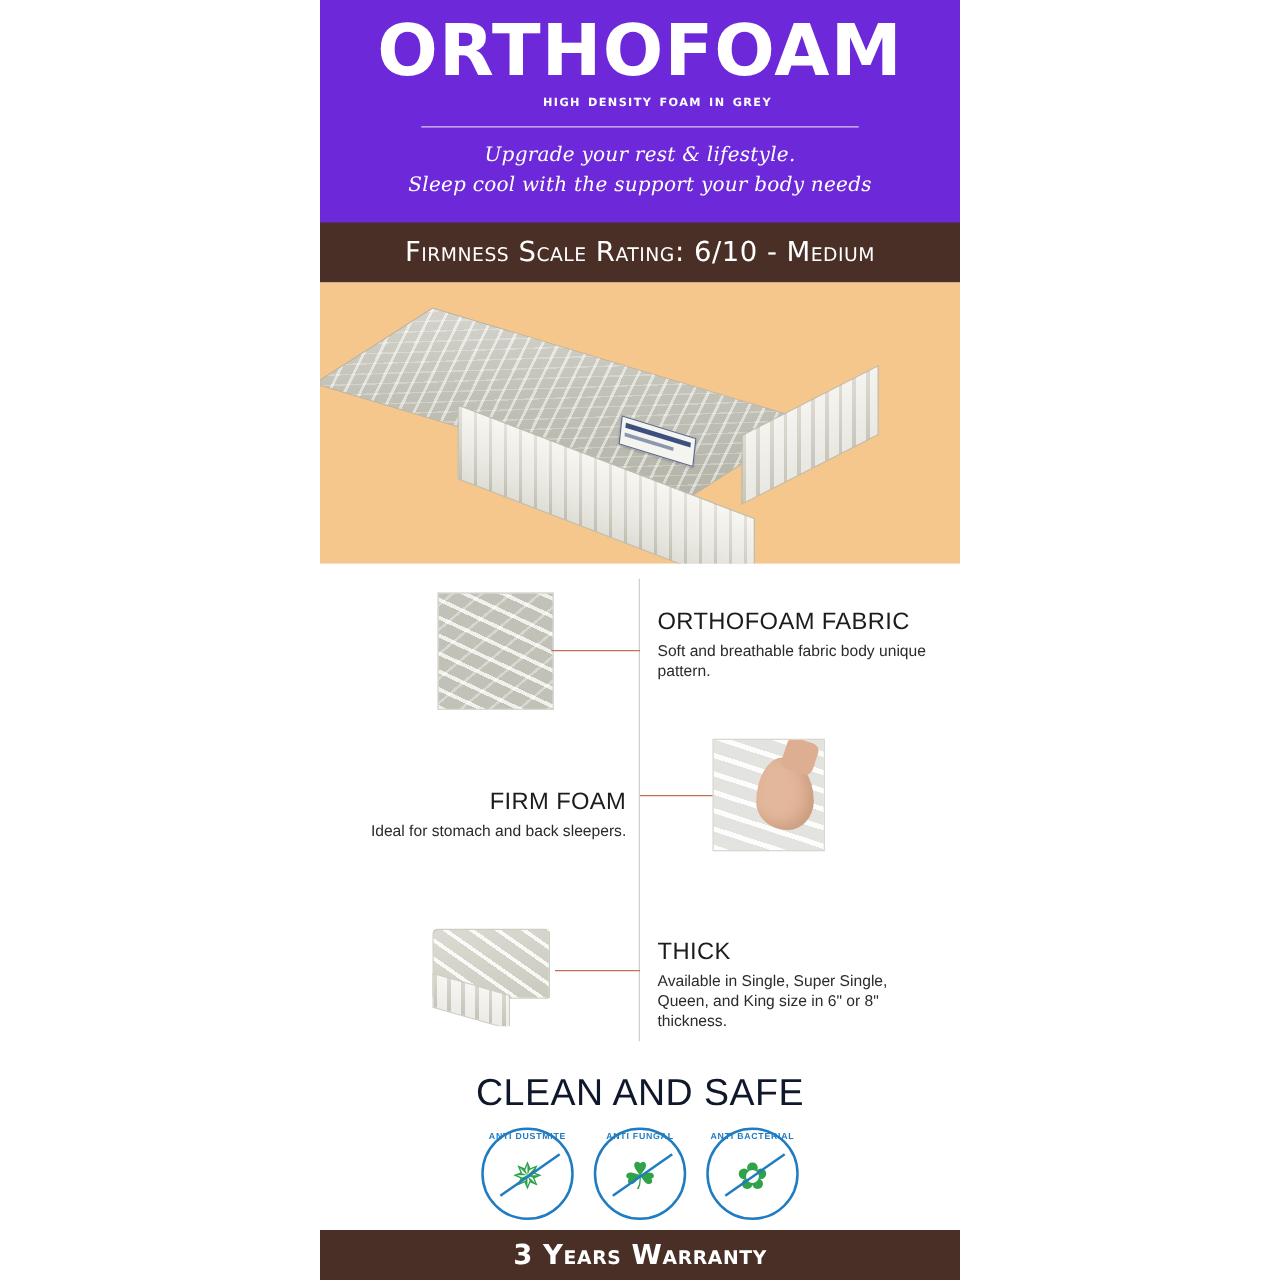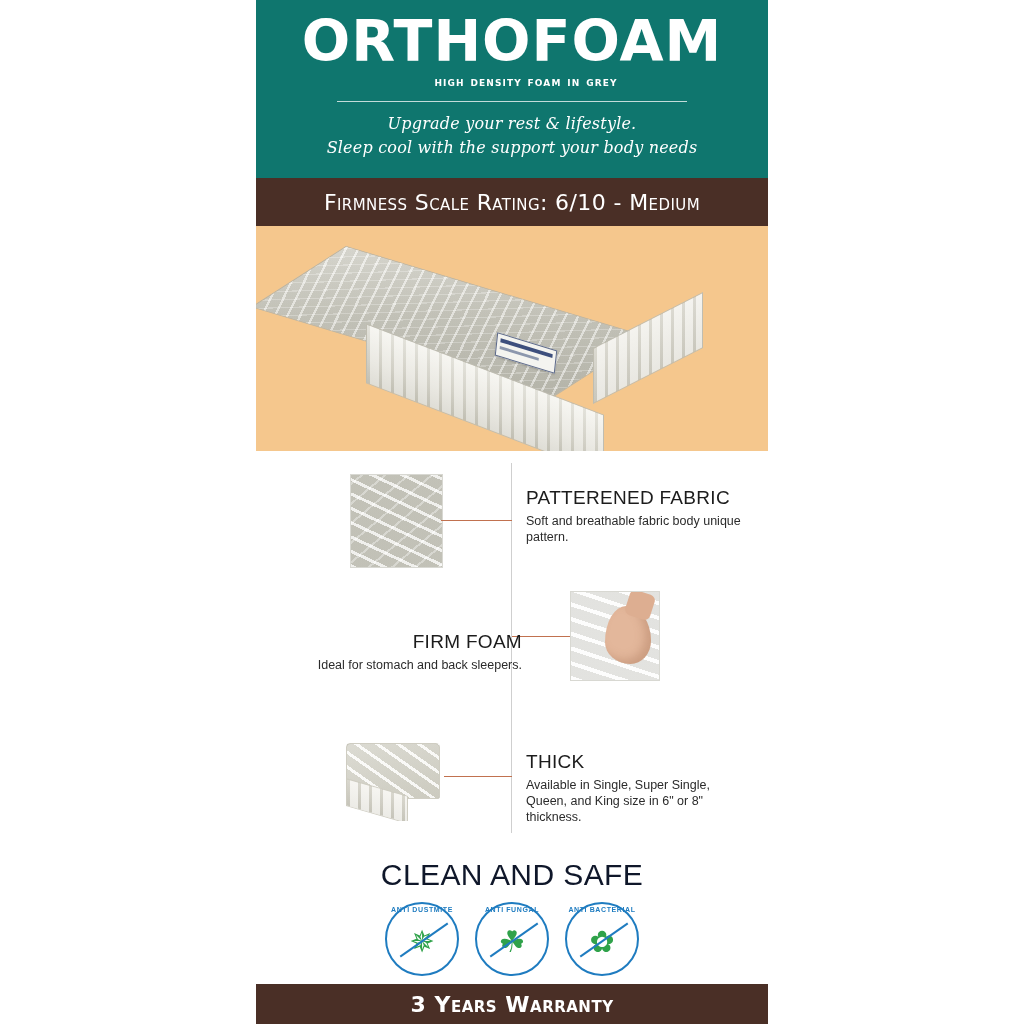--- a/index.html
+++ b/index.html
@@ -20,21 +20,21 @@
     background: #ffffff;
   }
 
   
   .header {
     position: absolute;
     left: 256px;
     top: 0;
     width: 512px;
     height: 208px;
-    background: #0f766e;
+    background: #6d28d9;
     box-sizing: border-box;
     text-align: center;
     color: #ffffff;
   }
   .brand {
     margin: 10px 0 0 0;
     font-size: 57px;
     line-height: 62px;
     font-weight: bold;
     letter-spacing: 1px;
@@ -368,30 +368,30 @@
       <div class="m-label"></div>
     </div>
   </div>
 
   <div class="feature-area">
     <div class="spine"></div>
 
     <div class="swatch swatch-fabric" style="left:94px; top:23px; width:91px; height:92px;"></div>
     <div class="connector" style="left:185px; top:69px; width:71px;"></div>
     <div class="feat-right" style="left:270px; top:36px; width:230px;">
-      <div class="feat-title">PATTERENED FABRIC</div>
+      <div class="feat-title">ORTHOFOAM FABRIC</div>
       <div class="feat-desc">Soft and breathable fabric body unique pattern.</div>
     </div>
 
     <div class="swatch swatch-hand" style="left:314px; top:140px; width:88px; height:88px;">
       <div class="hand"></div>
       <div class="hand-wrist"></div>
     </div>
     <div class="connector" style="left:256px; top:185px; width:58px;"></div>
-    <div class="feat-left" style="left:46px; top:180px; width:220px;">
+    <div class="feat-left" style="left:25px; top:180px; width:220px;">
       <div class="feat-title">FIRM FOAM</div>
       <div class="feat-desc">Ideal for stomach and back sleepers.</div>
     </div>
 
     <div class="swatch swatch-corner" style="left:84px; top:278px; width:104px; height:92px;">
       <div class="corner-block"></div>
       <div class="corner-face"></div>
     </div>
     <div class="connector" style="left:188px; top:325px; width:68px;"></div>
     <div class="feat-right" style="left:270px; top:300px; width:220px;">

